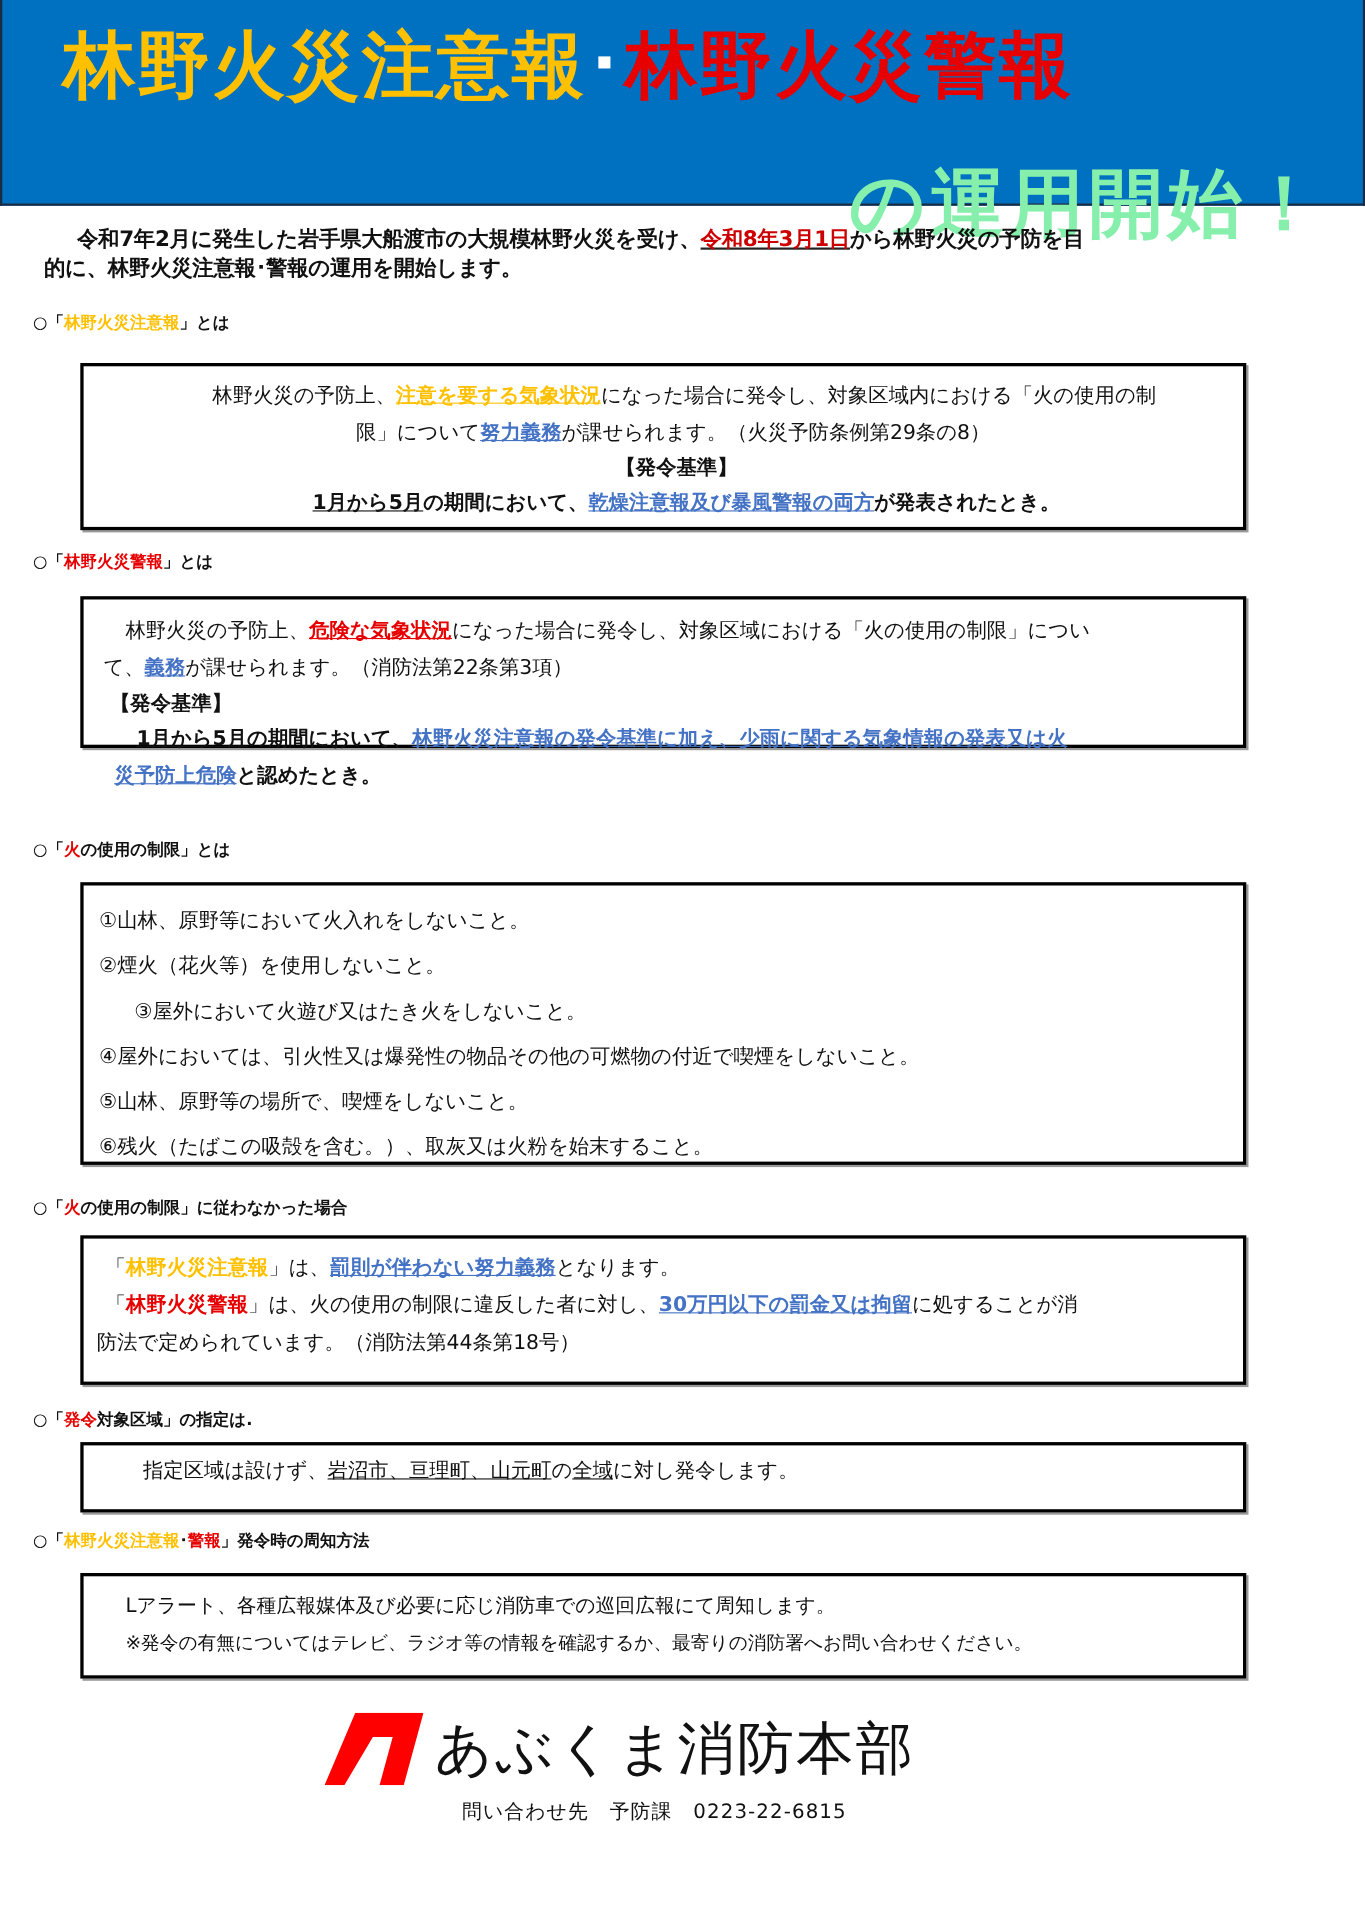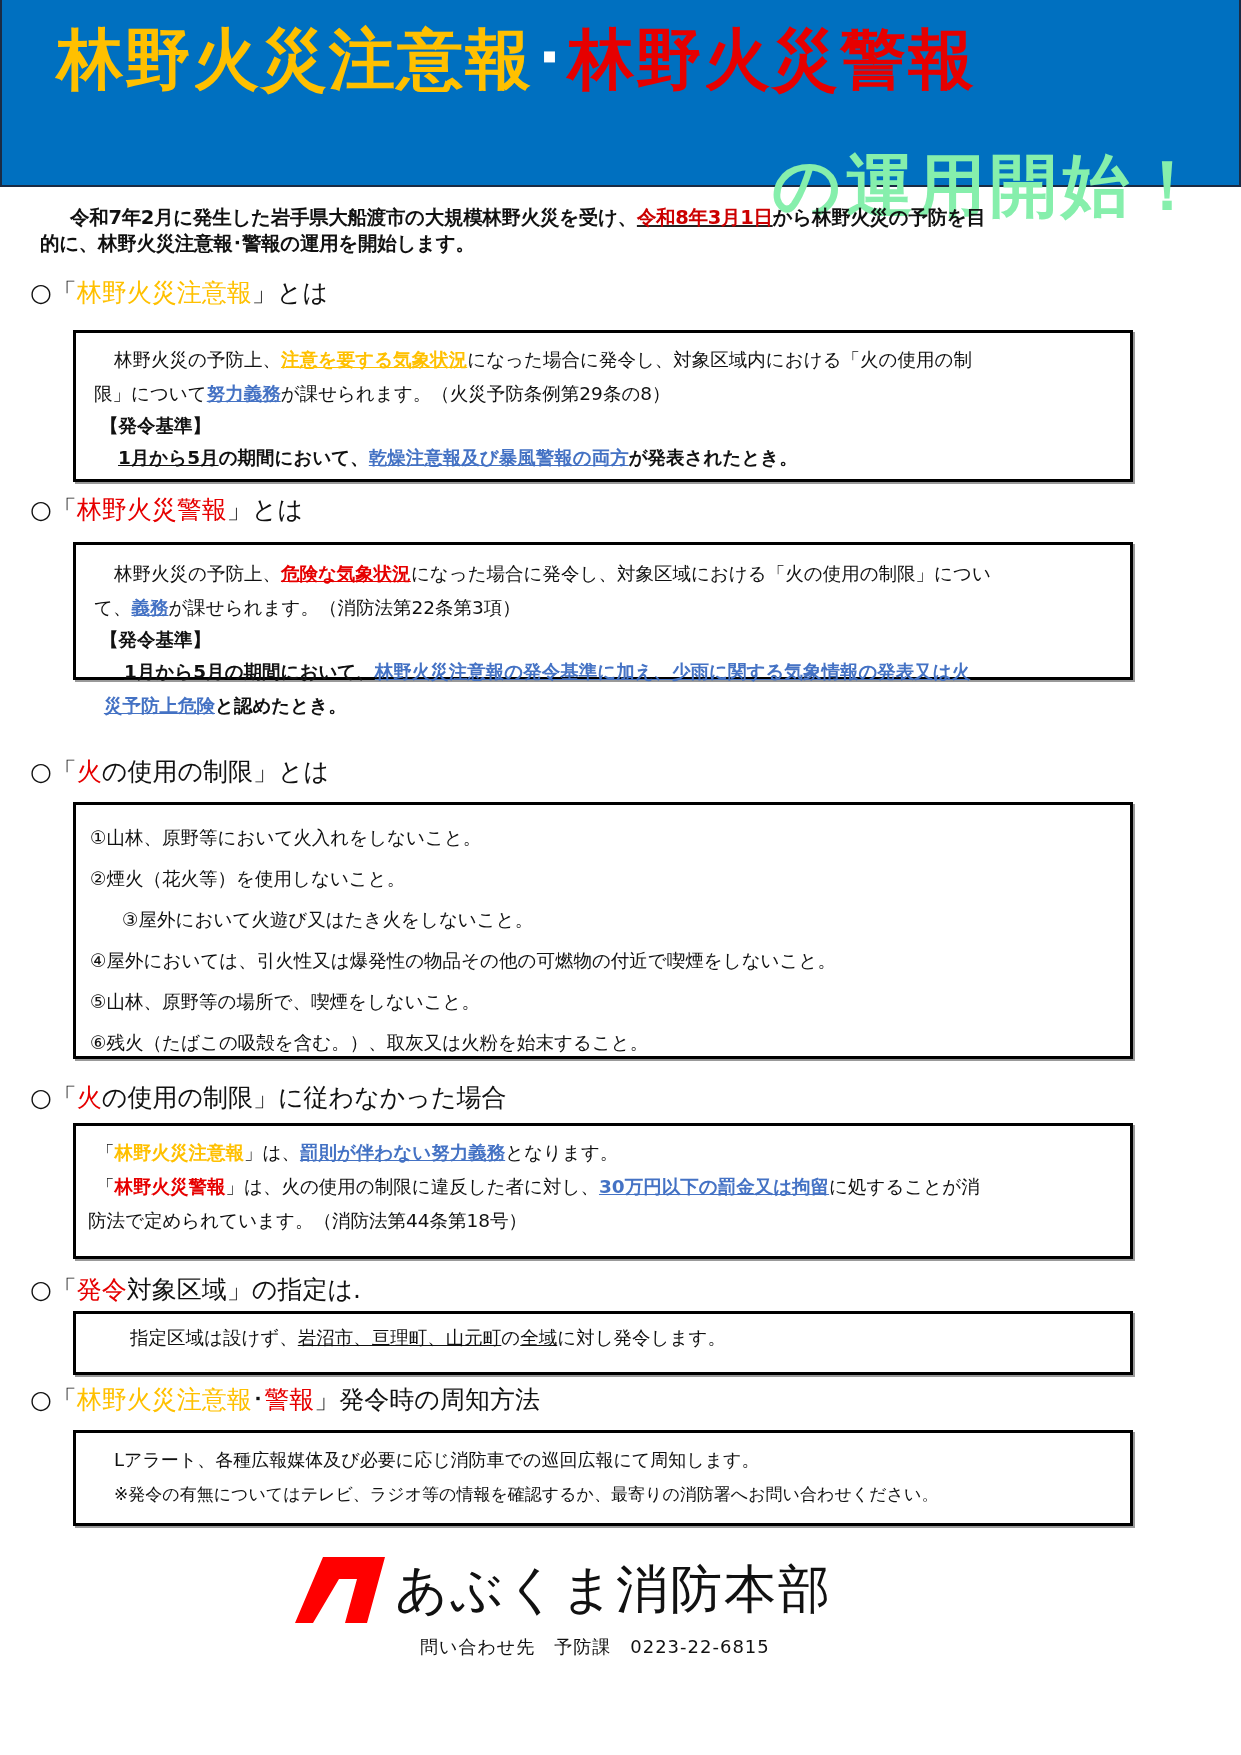--- a/index.html
+++ b/index.html
@@ -23,21 +23,21 @@
   .white { color: #ffffff; }
 
   .intro {
     position: absolute; left: 40px; top: 205px; width: 1170px;
     font-size: 19.5px; line-height: 26px; font-weight: bold; letter-spacing: -0.3px;
   }
   .intro .indent { display: inline-block; width: 30px; }
   .u-red { color: #cc0000; text-decoration: underline; text-decoration-color: #222; text-decoration-thickness: 2px; }
 
   .heading {
-    position: absolute; left: 30px; font-size: 25px; font-weight: normal; line-height: 30px; white-space: nowrap;
+    position: absolute; left: 30px; font-size: 15px; font-weight: bold; line-height: 30px; white-space: nowrap;
   }
   .heading .hl-y { color: #ffc000; }
   .heading .hl-r { color: #e60000; }
 
   .box {
     position: absolute; left: 73px; width: 1060px;
     border: 3px solid #000; background: #fff;
     box-shadow: 2px 2px 0 #999;
   }
   .box p { font-size: 18.5px; line-height: 34px; white-space: nowrap; }
@@ -69,21 +69,21 @@
 </div>
 
 <div class="intro">
   <span class="indent"></span><span>令和7年2月に発生した岩手県大船渡市の大規模林野火災を受け、</span><span class="u-red">令和8年3月1日</span><span>から林野火災の予防を目</span><br>
   <span>的に、林野火災注意報･警報の運用を開始します。</span>
 </div>
 
 <div class="heading" style="top:278px;">
   <span>○「</span><span class="hl-y">林野火災注意報</span><span>」とは</span>
 </div>
-<div class="box" style="top:330px; height:152px; padding:10px 0 0 18px;">
+<div class="box" style="top:330px; height:152px; padding:10px 0 0 18px;text-align:center;">
   <p><span style="display:inline-block;width:20px;"></span><span>林野火災の予防上、</span><span class="u-yel">注意を要する気象状況</span><span>になった場合に発令し、対象区域内における「火の使用の制</span></p>
   <p><span>限」について</span><span class="u-blue">努力義務</span><span>が課せられます。（火災予防条例第29条の8）</span></p>
   <p class="bold" style="padding-left:6px; line-height:30px;">【発令基準】</p>
   <p class="bold" style="padding-left:24px;"><span class="u-black">1月から5月</span><span>の期間において、</span><span class="u-blue">乾燥注意報及び暴風警報の両方</span><span>が発表されたとき。</span></p>
 </div>
 
 <div class="heading" style="top:495px;">
   <span>○「</span><span class="hl-r">林野火災警報</span><span>」とは</span>
 </div>
 <div class="box" style="top:542px; height:138px; padding:12px 0 0 18px;">

